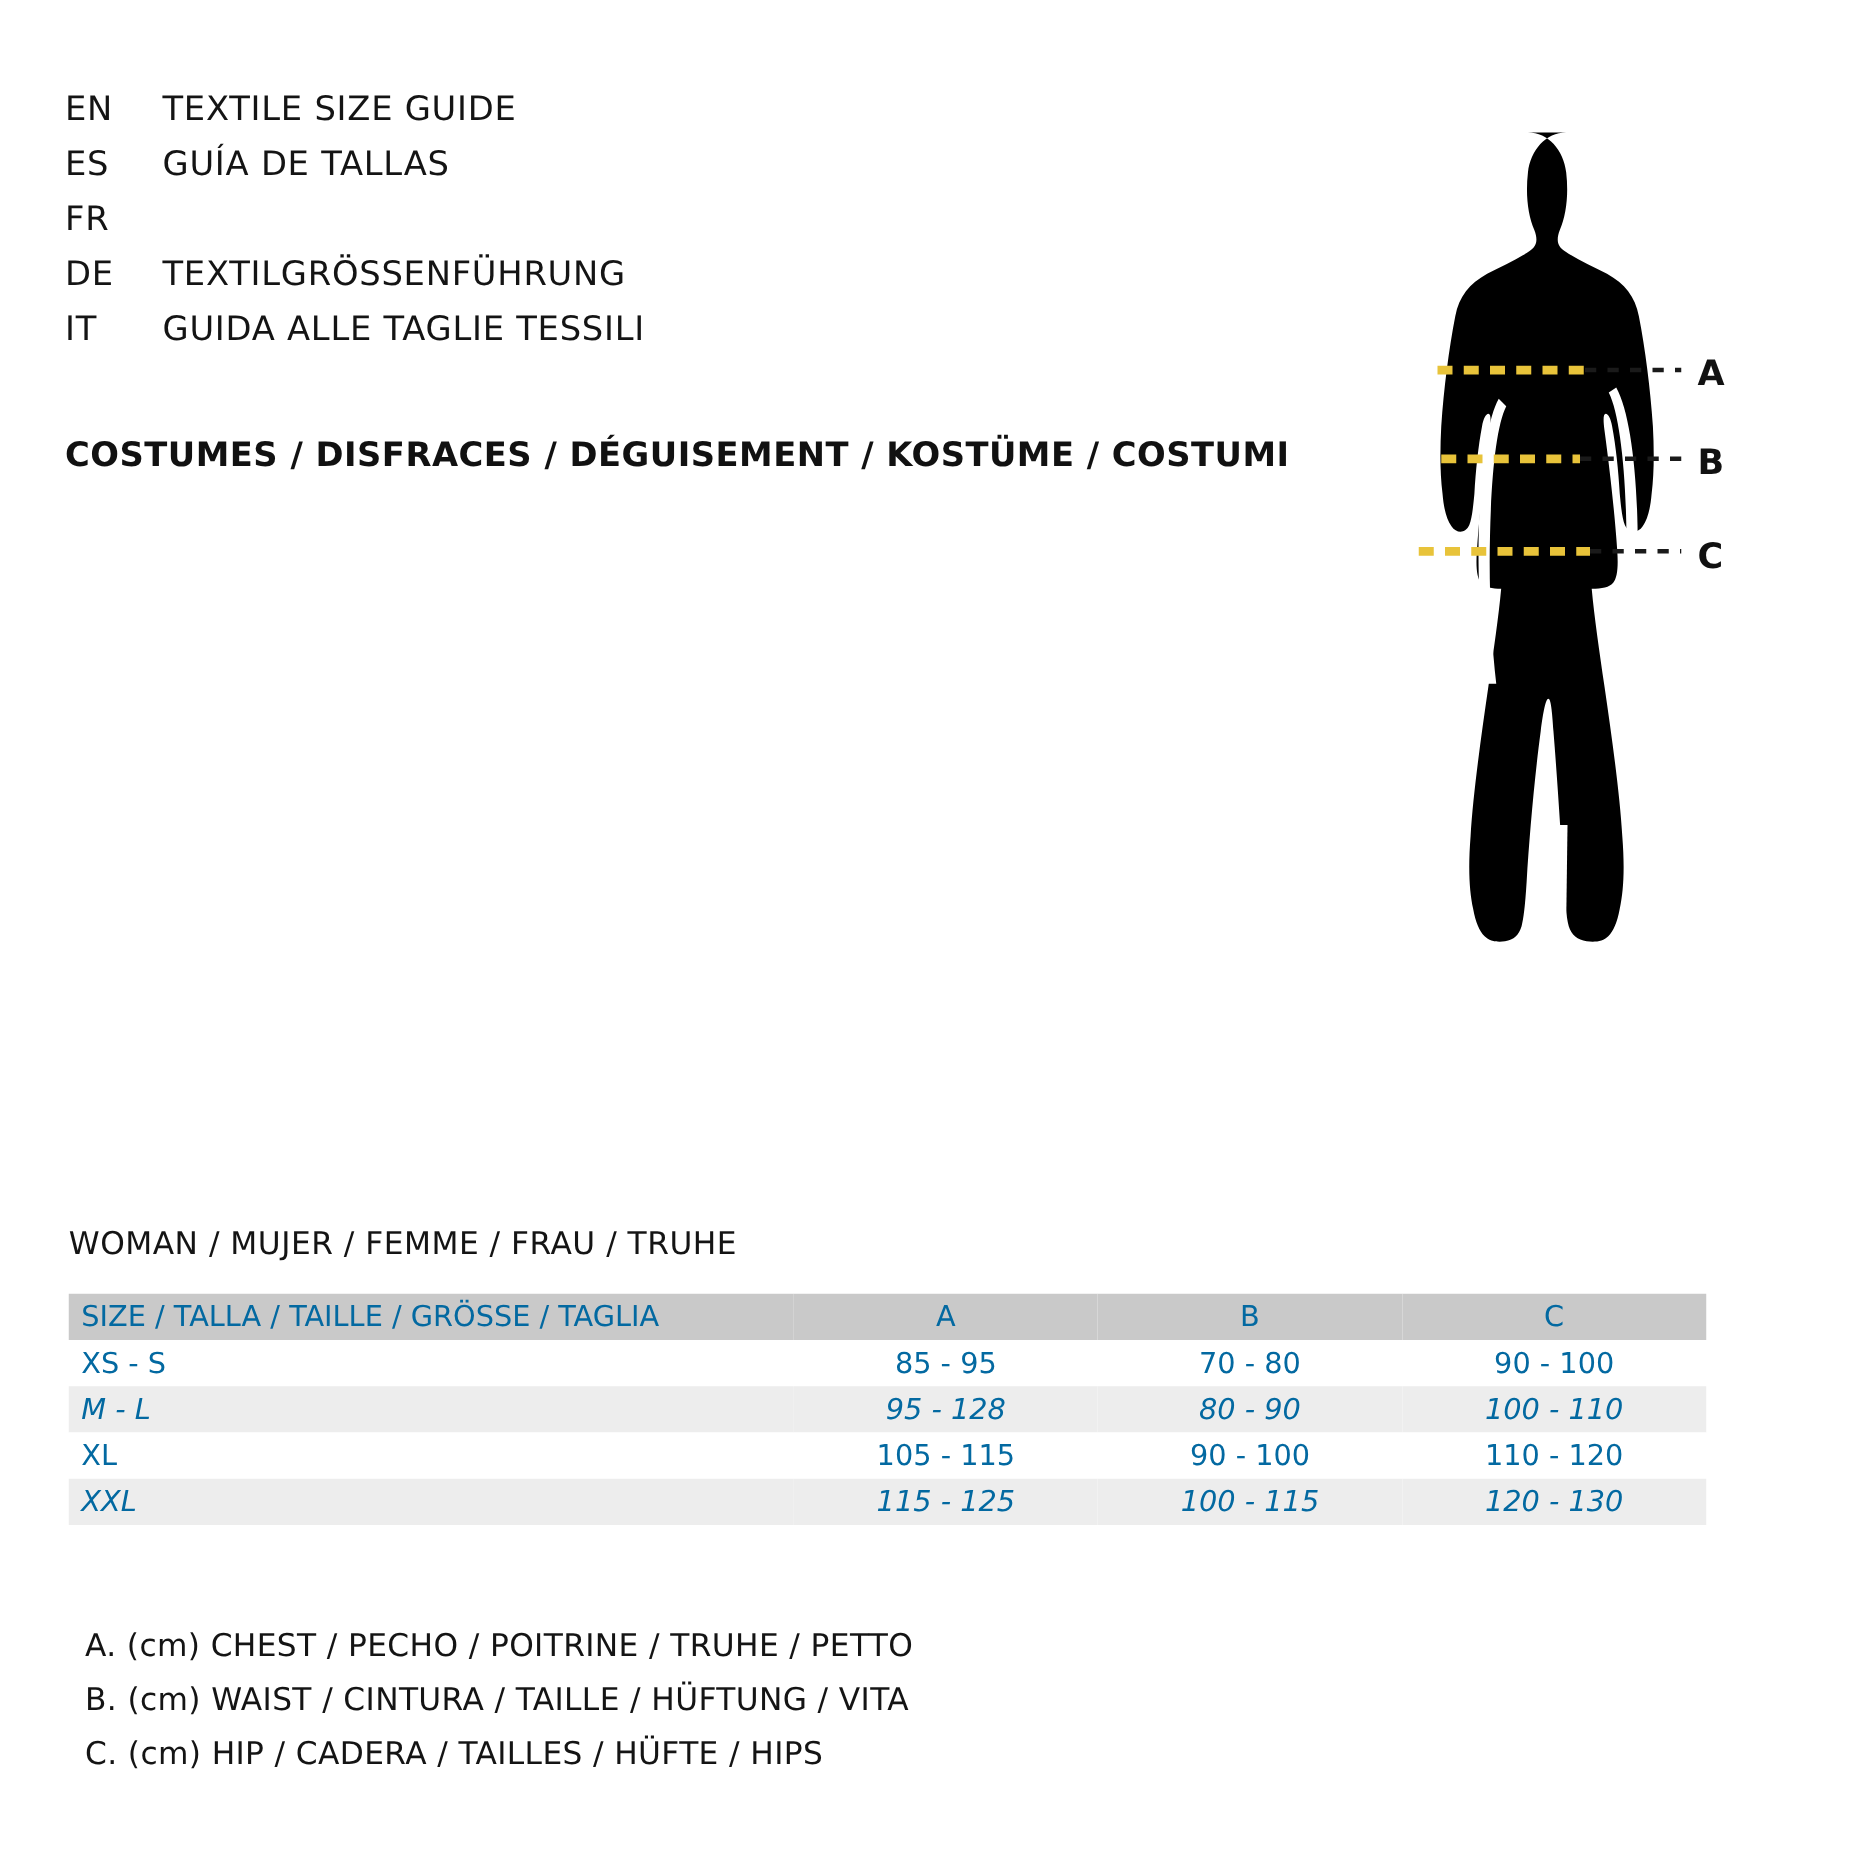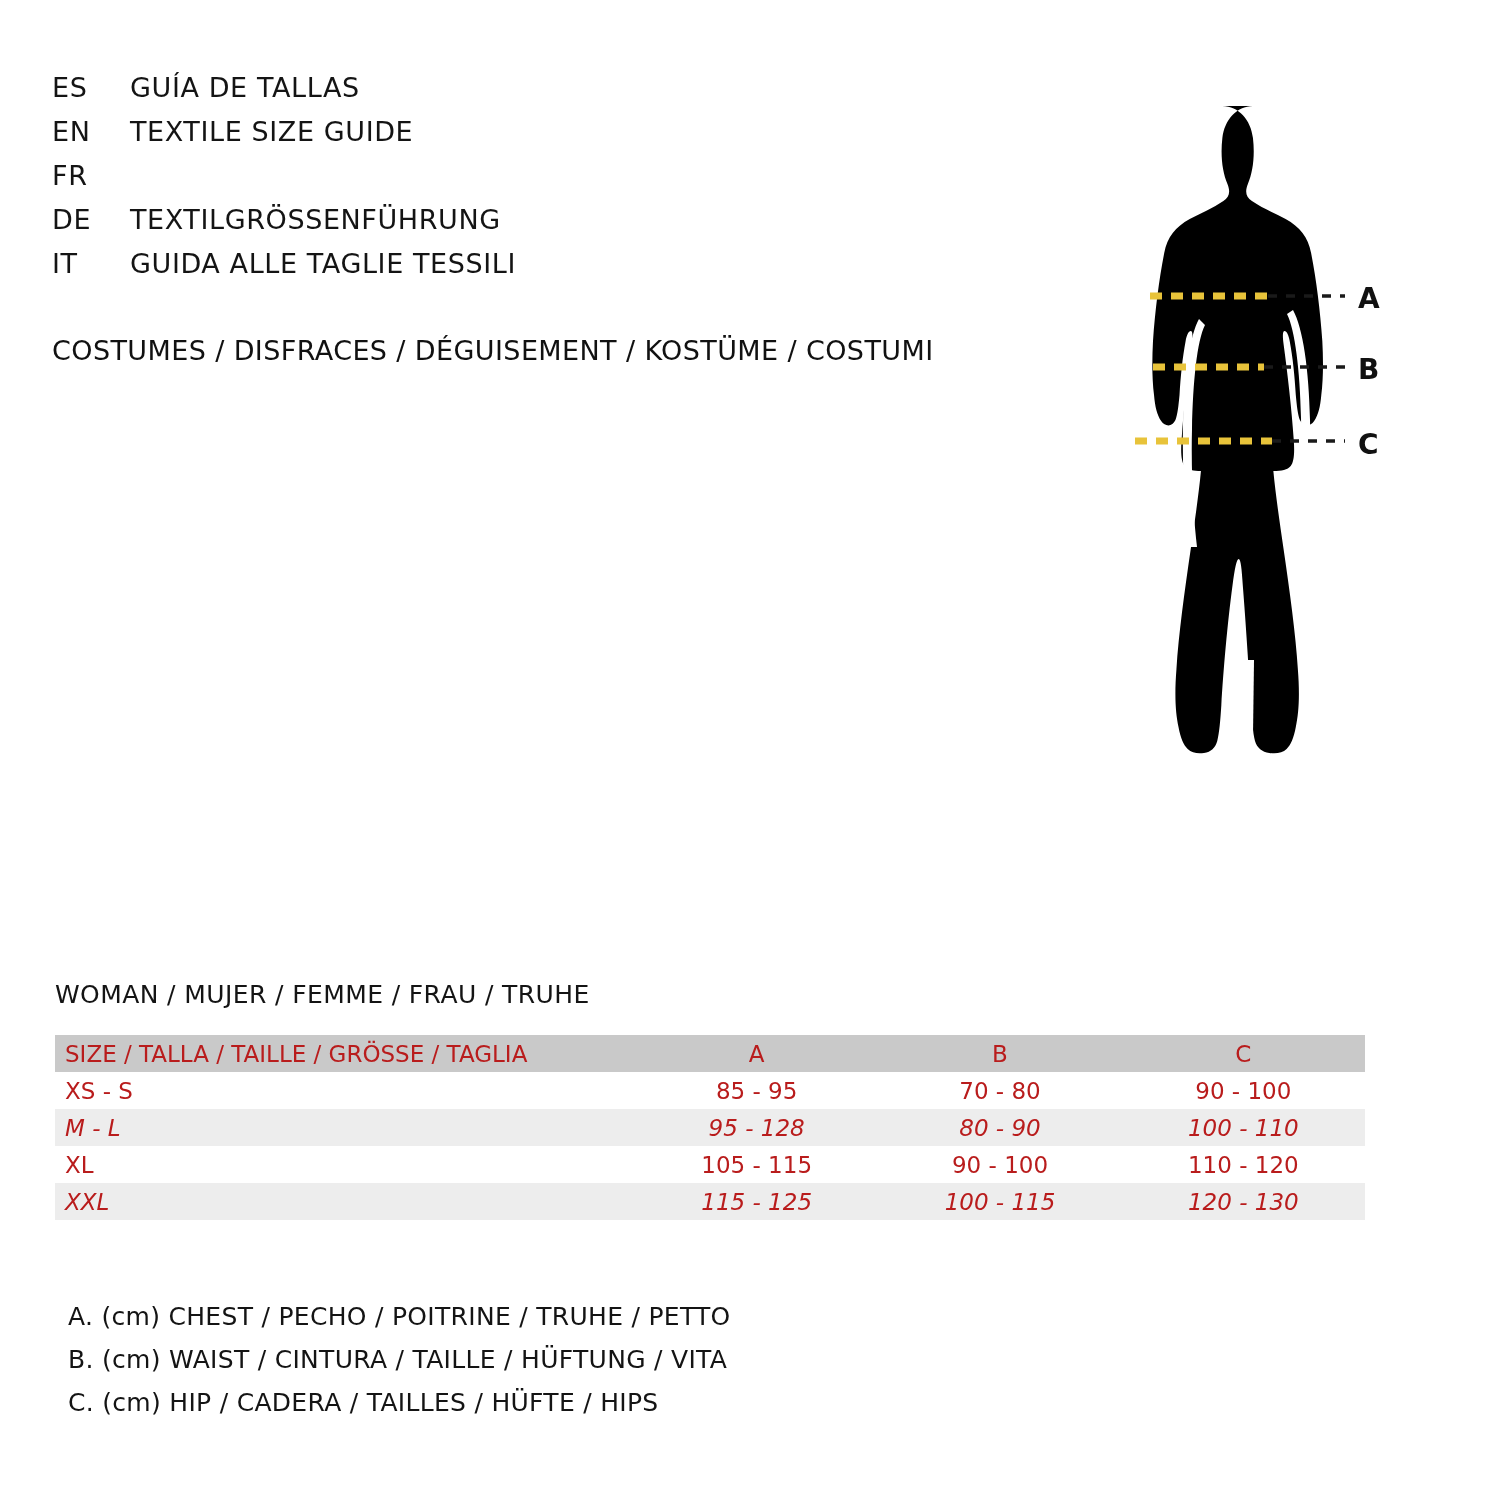--- a/index.html
+++ b/index.html
@@ -35,23 +35,23 @@
     width: 78px;
     flex: 0 0 78px;
   }
   .lang-text {
     flex: 1 1 auto;
   }
 
   .costumes-line {
     position: absolute;
     left: 52px;
-    top: 335px;
+    top: 349px;
     font-size: 27px;
-    font-weight: normal;
+    font-weight: bold;
     letter-spacing: 0.4px;
     color: #111111;
   }
 
   
   .figure-area {
     position: absolute;
     left: 1040px;
     top: 60px;
     width: 420px;
@@ -84,21 +84,21 @@
     color: #141414;
   }
 
   table.size-table {
     position: absolute;
     left: 55px;
     top: 1035px;
     width: 1310px;
     border-collapse: collapse;
     font-size: 23px;
-    color: #b91c1c;
+    color: #0369a1;
   }
   table.size-table th,
   table.size-table td {
     padding: 0;
     height: 37px;
     font-weight: normal;
     text-align: center;
     vertical-align: middle;
   }
   table.size-table th.size-col,
@@ -131,26 +131,26 @@
     height: 43px;
     line-height: 43px;
     margin-left: 13px;
   }
 </style>
 </head>
 <body>
 
 <div class="lang-block">
   <div class="lang-row">
+    <span class="lang-code">EN</span>
+    <span class="lang-text">TEXTILE SIZE GUIDE</span>
+  </div>
+  <div class="lang-row">
     <span class="lang-code">ES</span>
     <span class="lang-text">GUÍA DE TALLAS</span>
-  </div>
-  <div class="lang-row">
-    <span class="lang-code">EN</span>
-    <span class="lang-text">TEXTILE SIZE GUIDE</span>
   </div>
   <div class="lang-row">
     <span class="lang-code">FR</span>
   </div>
   <div class="lang-row">
     <span class="lang-code">DE</span>
     <span class="lang-text">TEXTILGRÖSSENFÜHRUNG</span>
   </div>
   <div class="lang-row">
     <span class="lang-code">IT</span>

